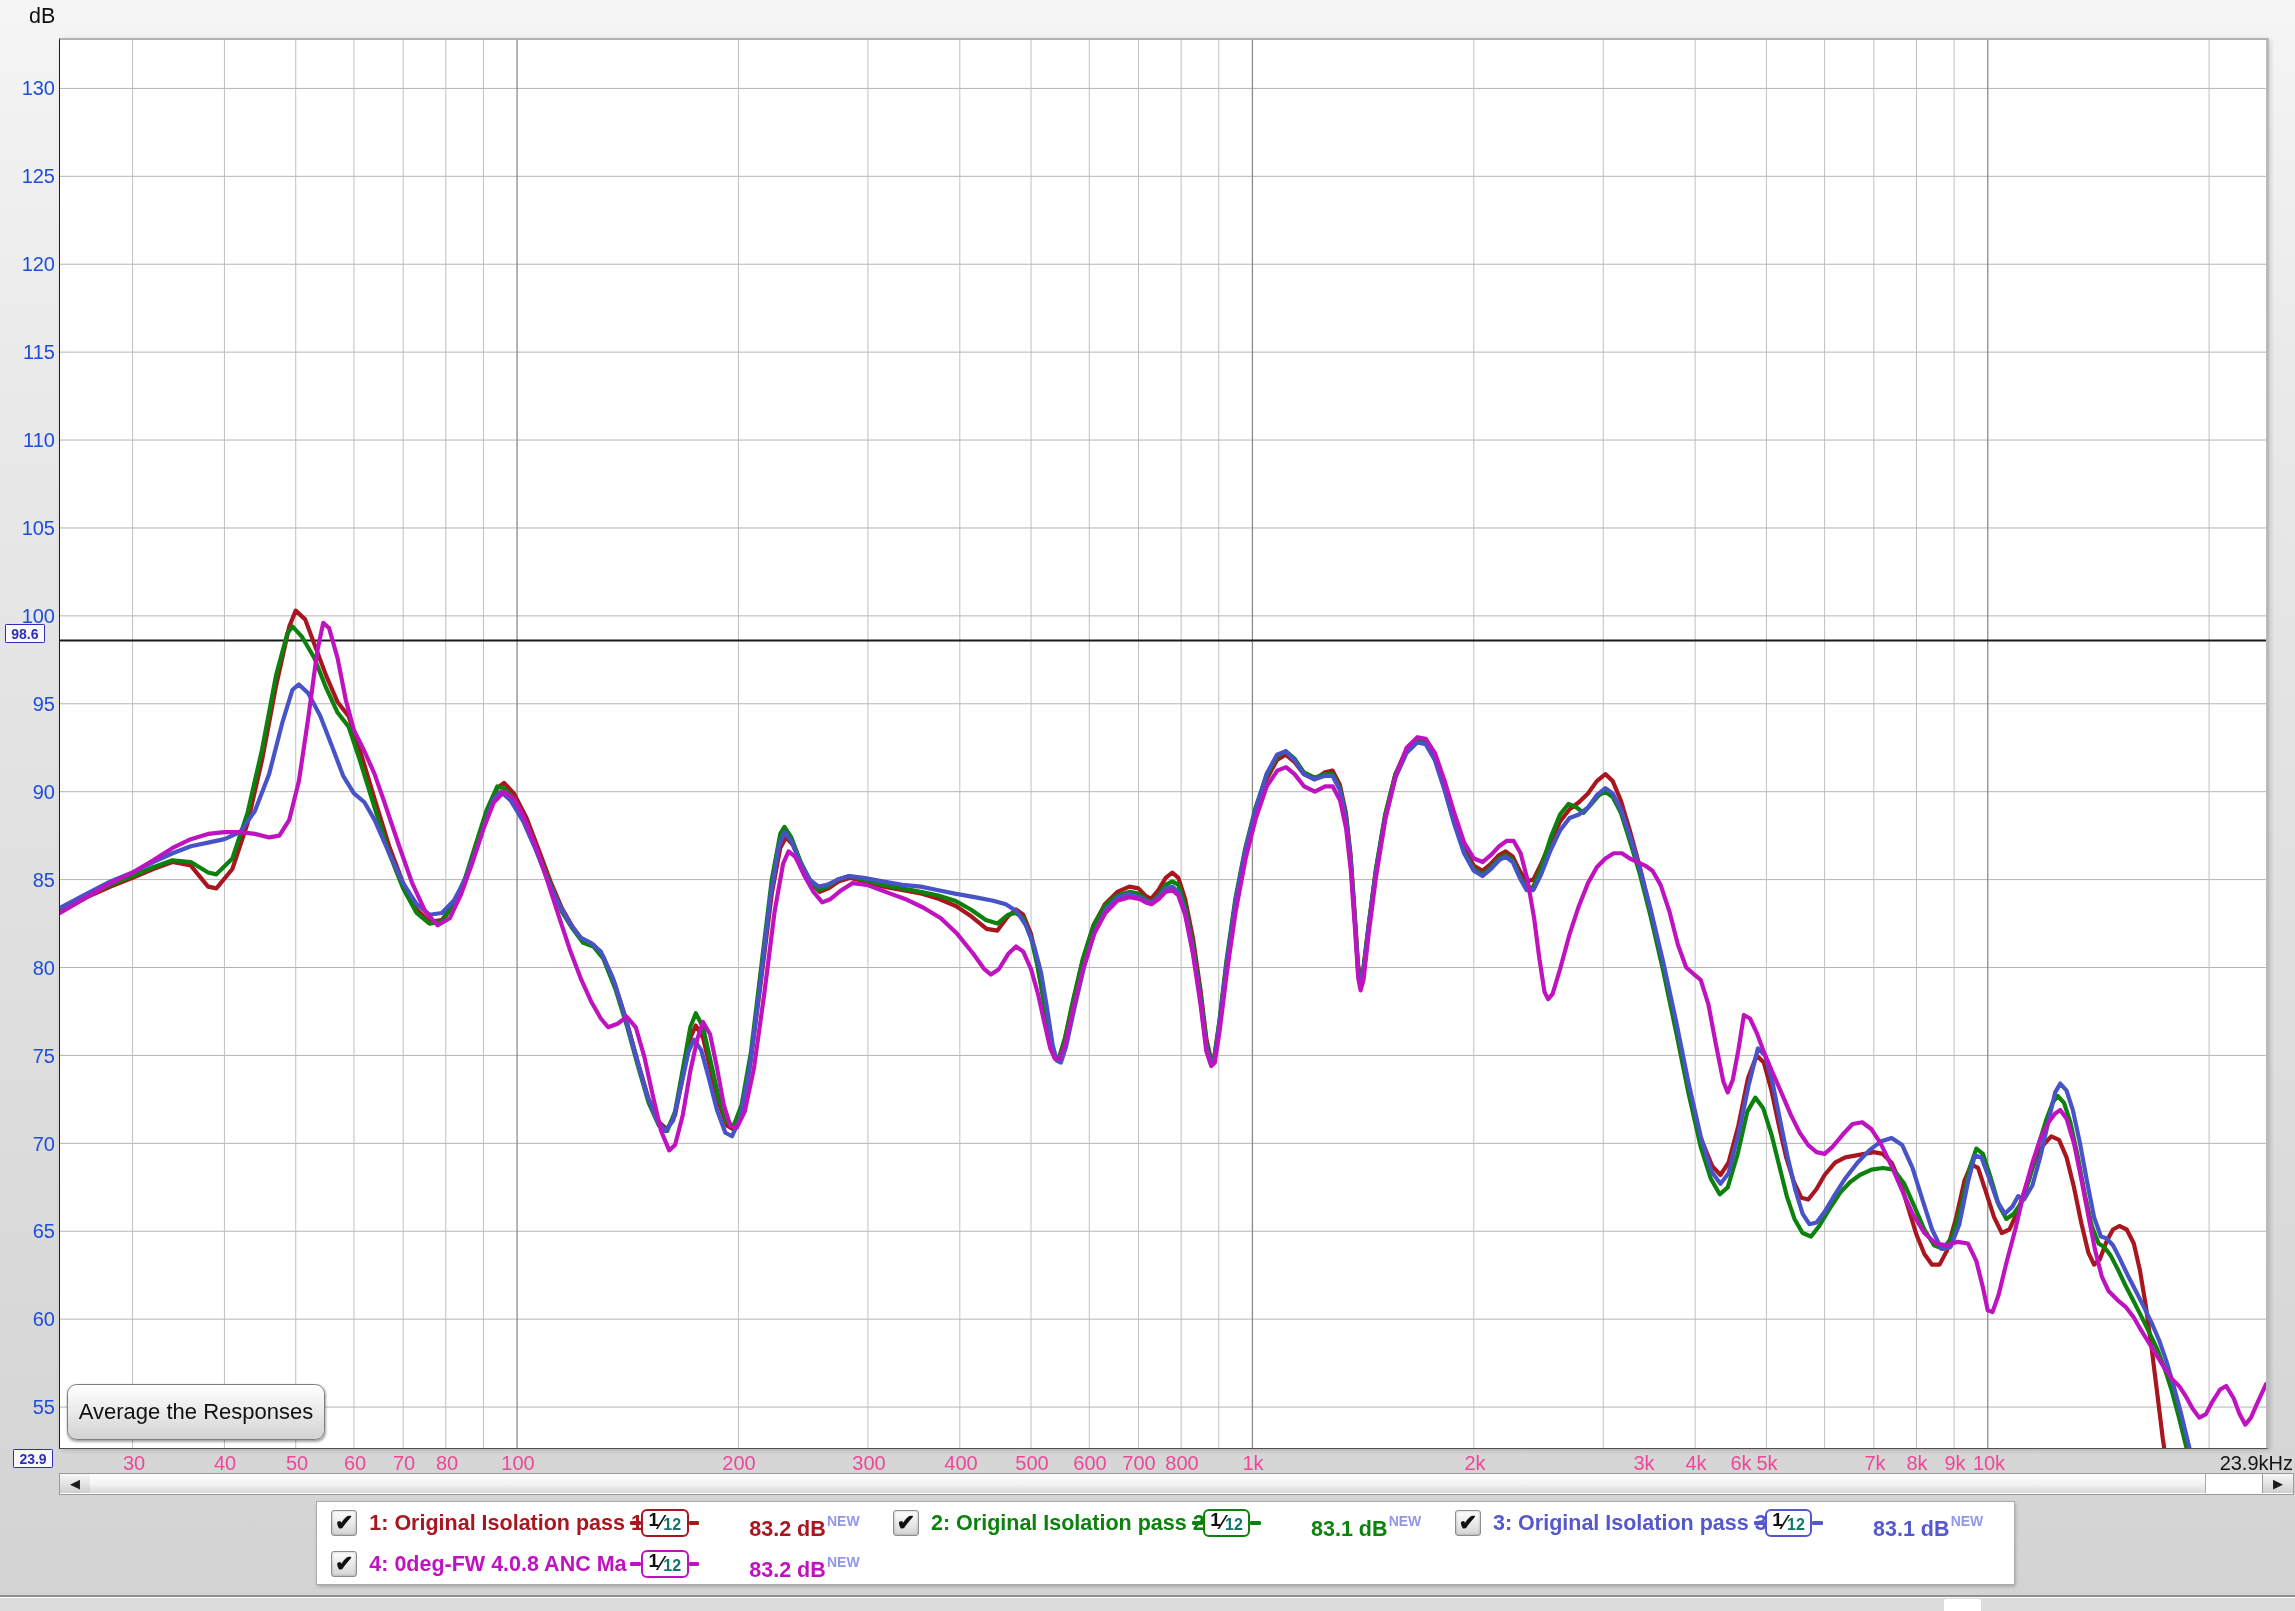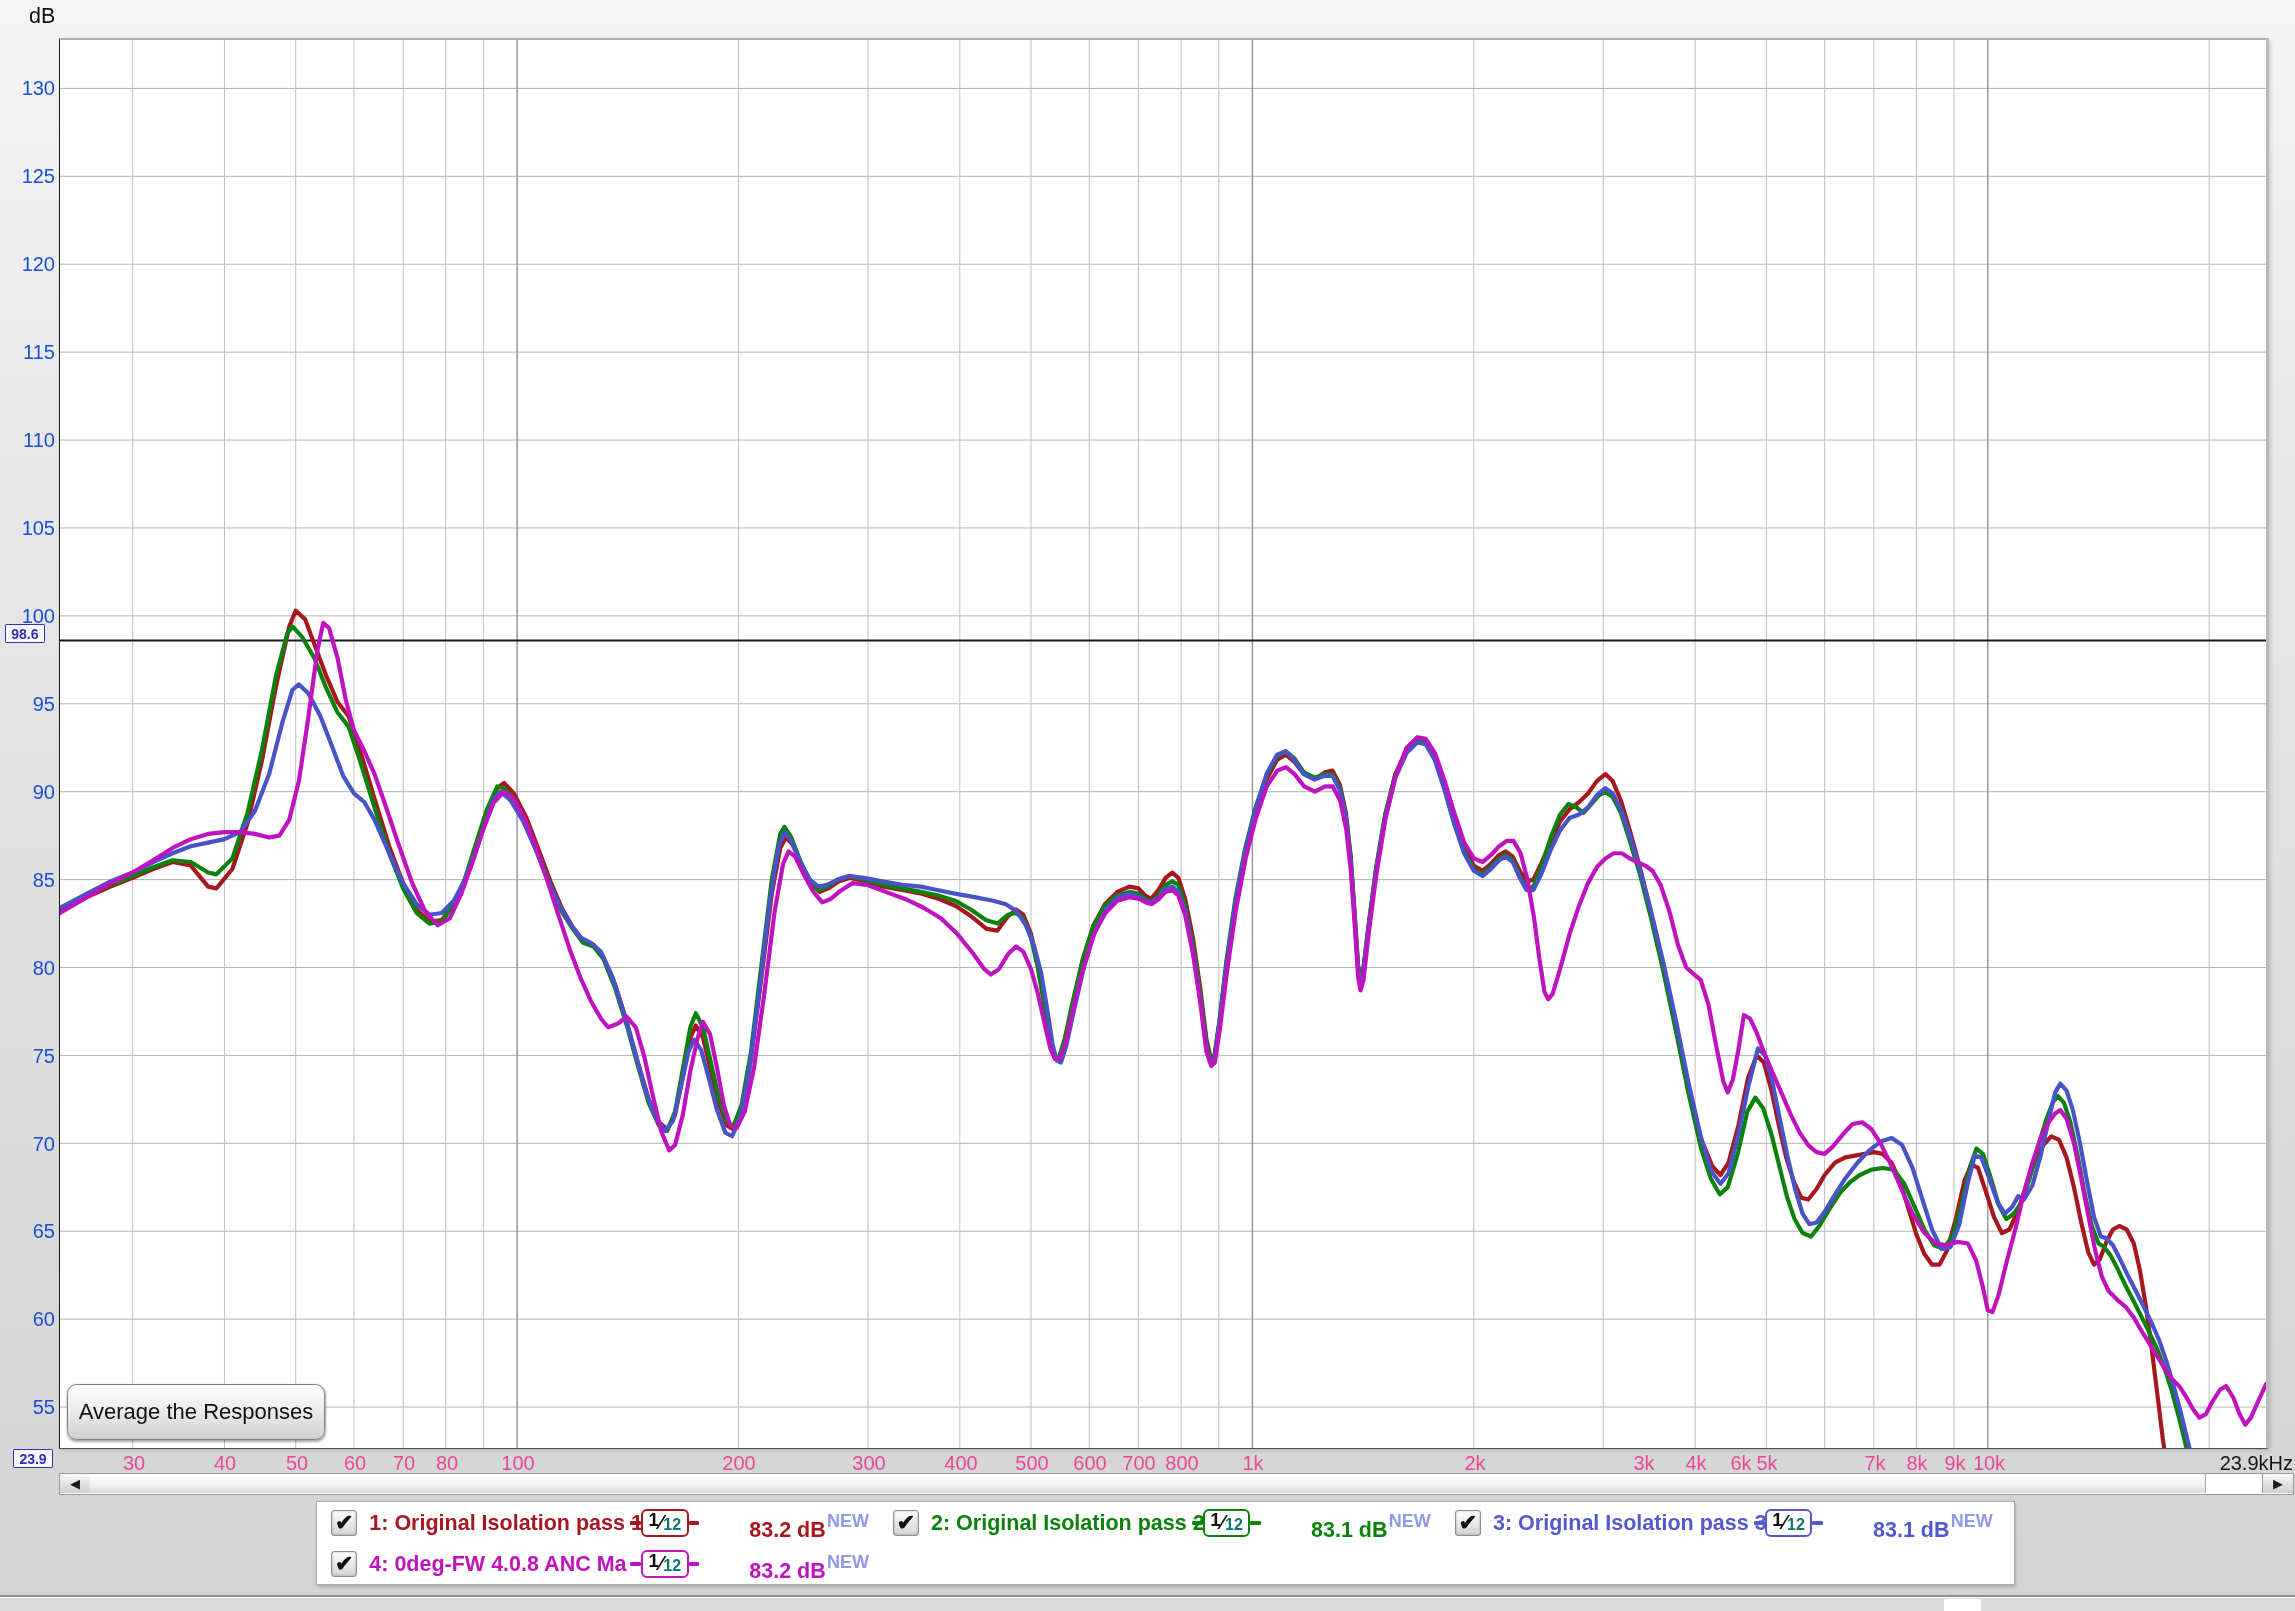--- a/index.html
+++ b/index.html
@@ -68,21 +68,21 @@
   .lbadge{position:absolute;left:299px;top:1.2px;display:flex;align-items:center;}
   .lbadge .dash{width:10.8px;height:3.6px;border-radius:1.2px;}
   .lbadge .fracbox{
     border:2.4px solid currentColor;border-radius:6px;background:#ffffff;
     padding:0px 5.4px 1.2px 5.4px;display:flex;align-items:baseline;color:#111;
   }
   .fracbox .num{font-size:18.5px;font-weight:bold;color:#111;position:relative;top:-3.6px;}
   .fracbox .slash{font-size:20px;font-weight:bold;color:#111;margin:0 0.6px;}
   .fracbox .den{font-size:16px;font-weight:bold;color:#0f766e;position:relative;top:1.2px;}
   .lvalue{position:absolute;left:418px;top:2.4px;font-size:21.5px;font-weight:bold;line-height:26px;white-space:nowrap;}
-  .lvalue sup{font-size:18px;font-weight:bold;position:relative;top:-2.4px;left:1.2px;}
+  .lvalue sup{font-size:14px;font-weight:bold;position:relative;top:-2.4px;left:1.2px;}
   .groove{position:absolute;left:0;top:1595px;width:2295px;height:1.8px;background:#8f8f8f;}
   .groove-hl{position:absolute;left:0;top:1597px;width:2295px;height:1.2px;background:#fbfbfb;}
   .bottom-strip{position:absolute;left:0;top:1598px;width:2295px;height:13.7px;background:#dcdcdc;}
   .white-notch{position:absolute;left:1944px;top:1599px;width:37px;height:12.6px;background:#ffffff;border-radius:1.8px;}
 </style>
 </head>
 <body>
 
 <div class="unit-label">dB</div>
 

